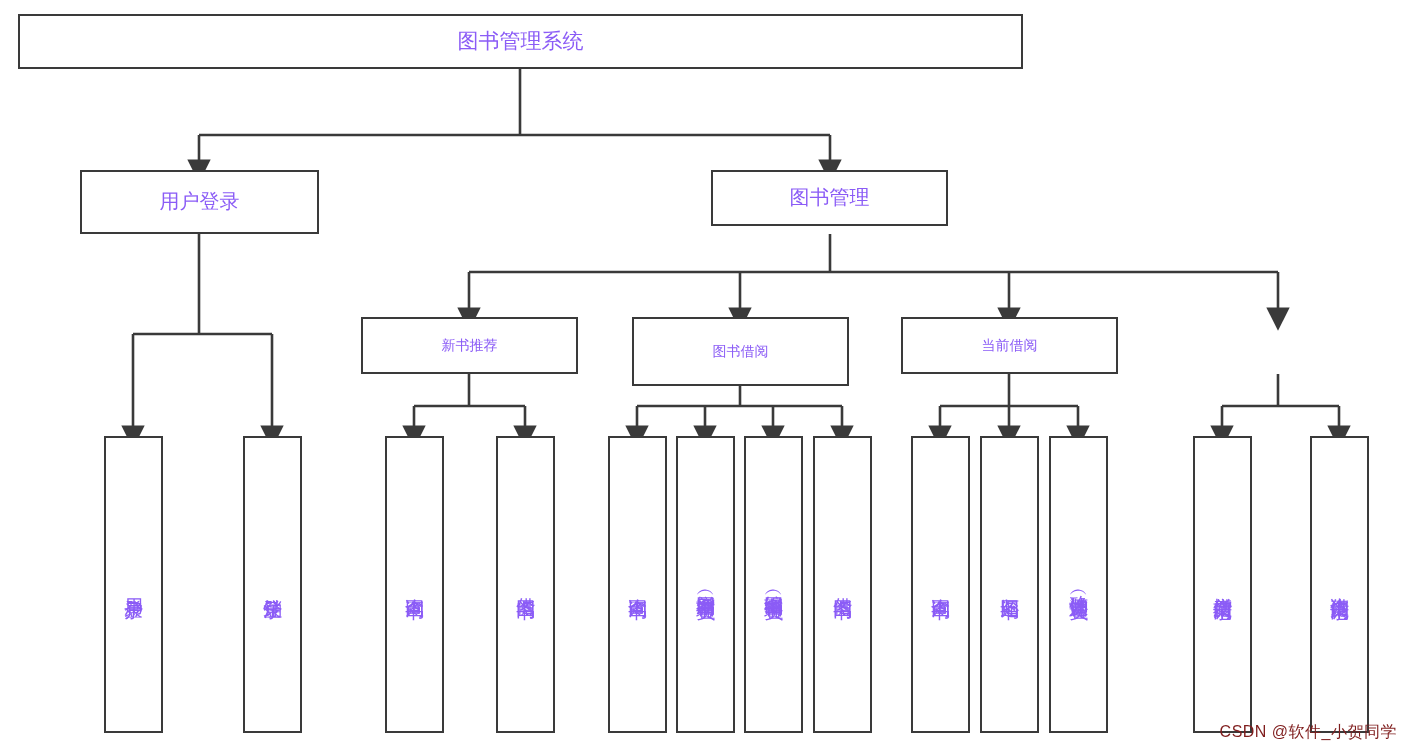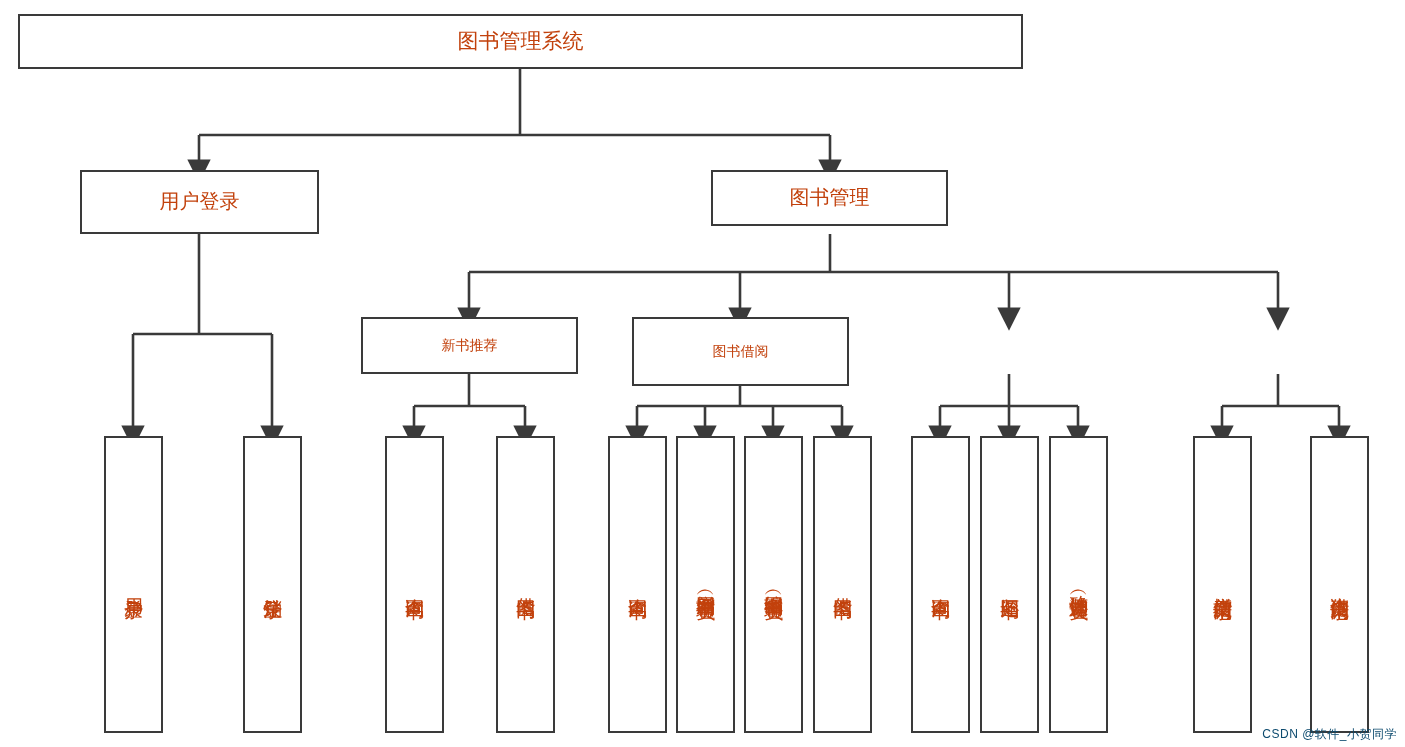--- a/index.html
+++ b/index.html
@@ -27,21 +27,21 @@
     pointer-events: none;
   }
   .node {
     position: absolute;
     box-sizing: border-box;
     background: #ffffff;
     border: 2px solid #3a3a3a;
     display: flex;
     align-items: center;
     justify-content: center;
-    color: #c2410c;
+    color: #8b5cf6;
     line-height: 1.18;
   }
   .node.root {
     font-size: 21px;
   }
   .node.lvl2 {
     font-size: 20px;
   }
   .node.lvl3 {
     font-size: 14px;
@@ -58,22 +58,22 @@
   .node.leaf .label {
     writing-mode: vertical-rl;
     text-orientation: upright;
     text-align: center;
     white-space: normal;
   }
   .watermark {
     position: absolute;
     right: 8px;
     bottom: 4px;
-    font-size: 12px;
-    color: #0c4a6e;
+    font-size: 16px;
+    color: #7f1d1d;
     letter-spacing: 0.5px;
     white-space: nowrap;
   }
 </style>
 </head>
 <body>
 
 <div id="canvas">
 
   <svg class="wires" viewBox="0 0 1405 747" xmlns="http://www.w3.org/2000/svg">
@@ -137,20 +137,23 @@
   <div class="node lvl2" style="left:711px; top:170px; width:237px; height:56px;">
     <span class="label">图书管理</span>
   </div>
 
   <div class="node lvl3" style="left:361px; top:317px; width:217px; height:57px;">
     <span class="label">新书推荐</span>
   </div>
   <div class="node lvl3" style="left:632px; top:317px; width:217px; height:69px;">
     <span class="label">图书借阅</span>
   </div>
+  <div class="node lvl3" style="left:901px; top:317px; width:217px; height:57px;">
+    <span class="label">当前借阅</span>
+  </div>
 
   <div class="node leaf" style="left:104px; top:436px; width:59px; height:297px;">
     <span class="label">用户登录</span>
   </div>
   <div class="node leaf" style="left:243px; top:436px; width:59px; height:297px;">
     <span class="label">注销登录</span>
   </div>
 
   <div class="node leaf" style="left:385px; top:436px; width:59px; height:297px;">
     <span class="label">查询图书</span>

